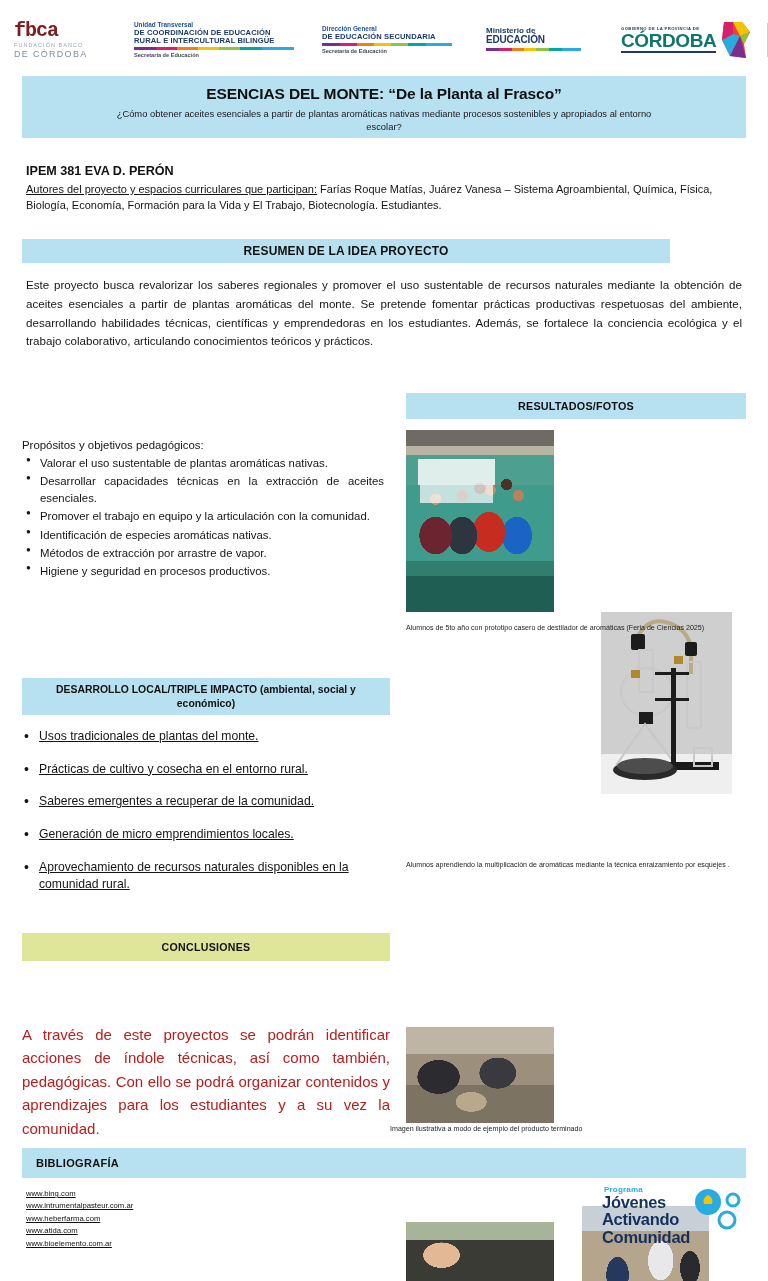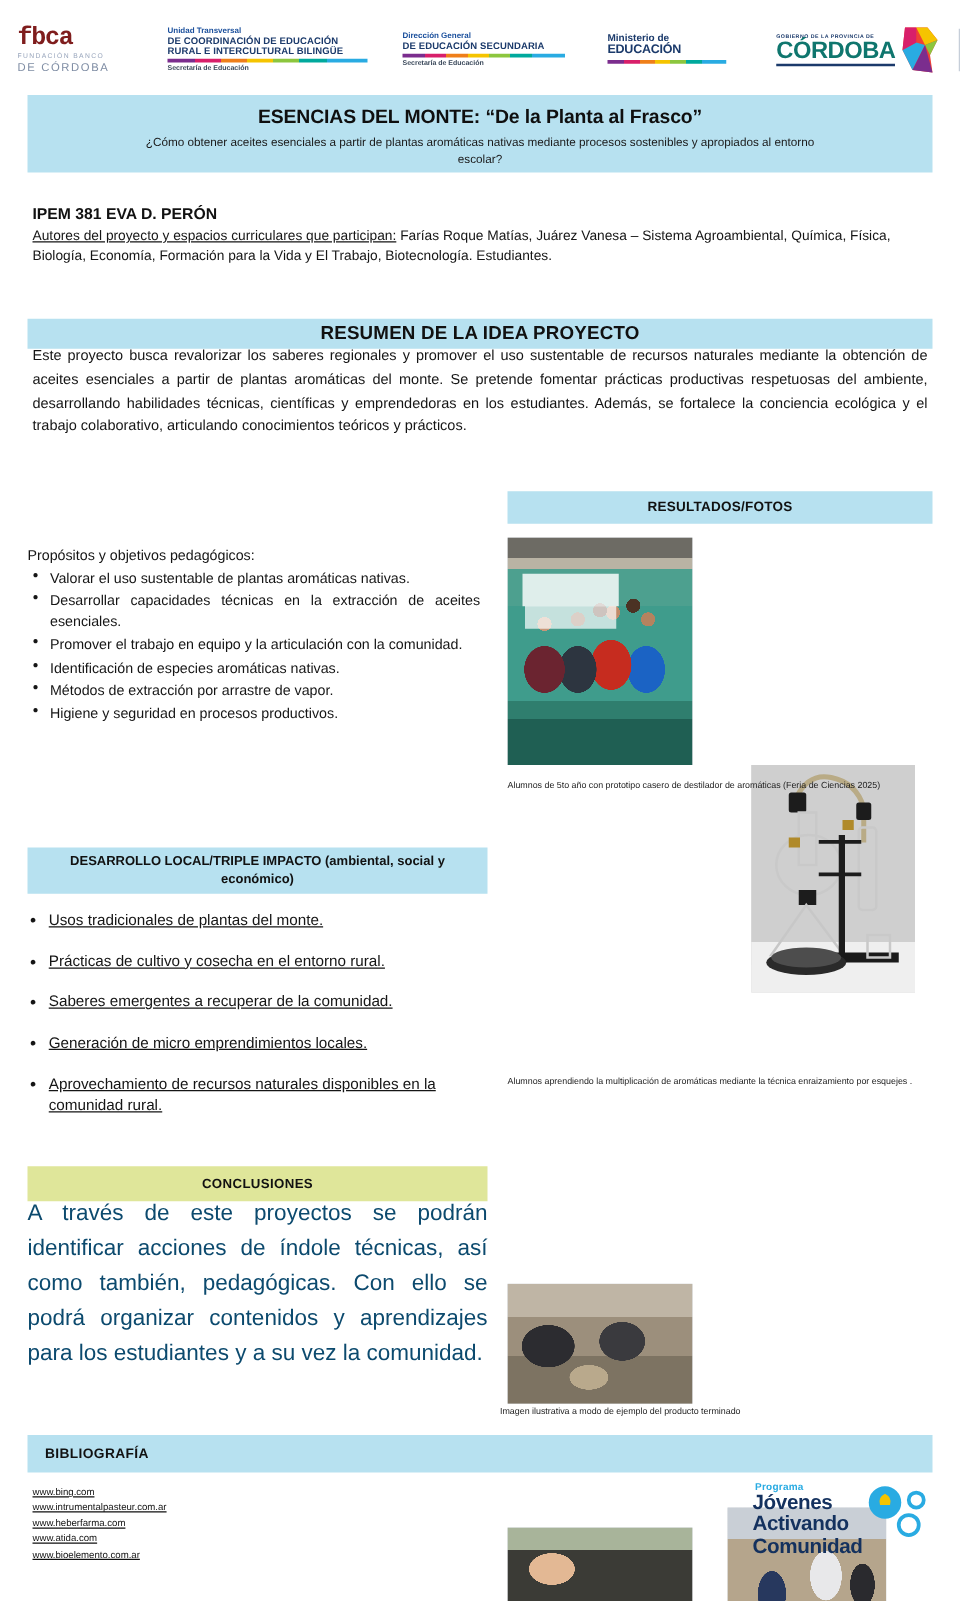--- a/index.html
+++ b/index.html
@@ -160,24 +160,24 @@
   .authors {
     font-size: 11px;
     line-height: 1.42;
     color: #151515;
   }
   .authors u { text-decoration: underline; }
 
   
   .resumen-band {
     position: absolute;
-    left: 22px; top: 255px;
-    width: 724px; height: 24px;
+    left: 22px; top: 239px;
+    width: 648px; height: 24px;
     line-height: 24px;
-    font-size: 15px;
+    font-size: 12px;
     letter-spacing: 0.15px;
   }
   .resumen-body {
     position: absolute;
     left: 26px; top: 276px;
     width: 716px;
     font-size: 11.6px;
     line-height: 1.62;
     text-align: justify;
     color: #151515;
@@ -250,25 +250,25 @@
   .conclusiones-band {
     top: 933px;
     width: 368px;
     height: 28px;
     line-height: 28px;
     padding: 0;
     font-size: 10.6px;
     letter-spacing: 0.3px;
   }
   .conclusiones-body {
-    top: 956px;
-    font-size: 18px;
+    top: 1023px;
+    font-size: 15px;
     line-height: 1.56;
     text-align: justify;
-    color: #0c4a6e;
+    color: #b91c1c;
     padding-right: 8px;
   }
 
   
   .resultados-band {
     top: 393px;
     width: 340px;
     height: 26px;
     line-height: 26px;
     padding: 0;
@@ -298,21 +298,21 @@
     width: 131px; height: 182px;
     background: #d8d8d8;
   }
   .cap-1 { left: 406px; top: 623px; width: 340px; }
 
   
   .ph-seed1 { left: 406px; top: 663px; width: 148px; height: 96px; }
   .ph-seed2 { left: 406px; top: 762px; width: 148px; height: 83px; }
   .ph-field { left: 582px; top: 663px; width: 127px; height: 182px; }
   .cap-2 { left: 406px; top: 860px; width: 330px; }
-  .cap-3 { left: 400px; top: 1124px; width: 340px; }
+  .cap-3 { left: 390px; top: 1124px; width: 340px; }
 
   
   .biblio-band {
     position: absolute;
     left: 22px; top: 1148px;
     width: 724px; height: 30px;
     background: #b7e1f0;
     font-size: 11px;
     font-weight: bold;
     color: #111;

